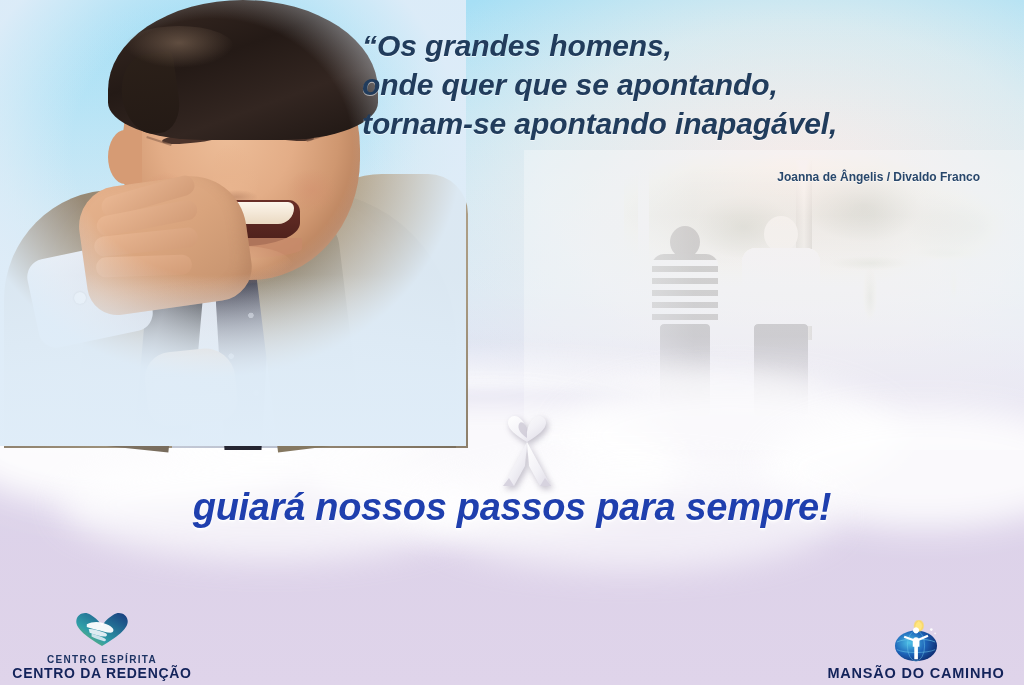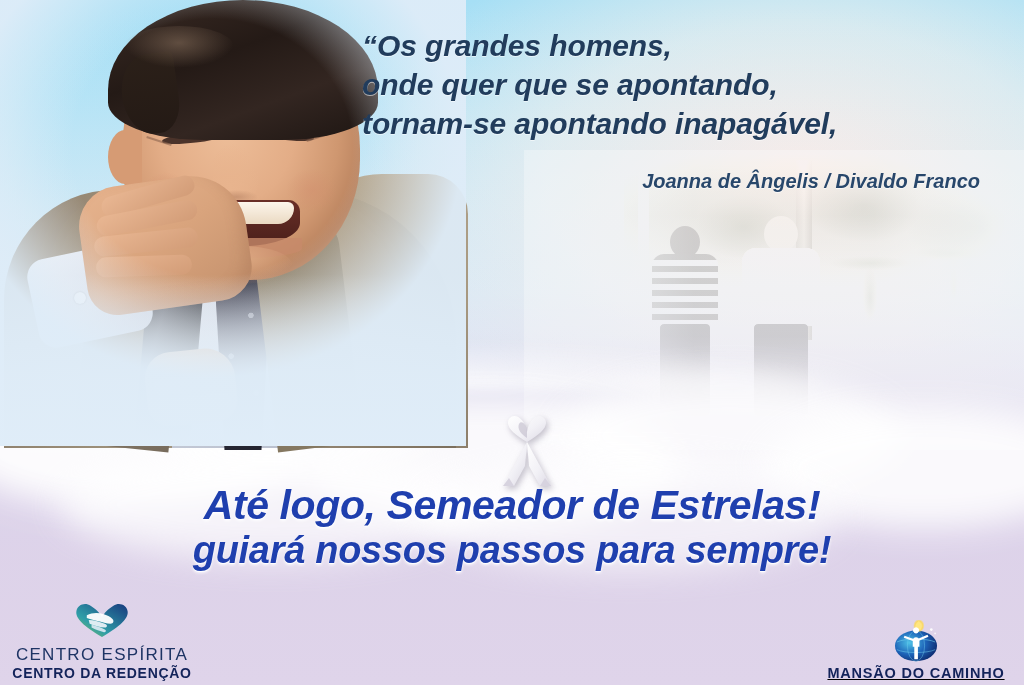--- a/index.html
+++ b/index.html
@@ -205,21 +205,21 @@
     color:#213c5c;
     font-style:italic; font-weight:bold;
     font-size:30px; line-height:1.30;
     letter-spacing:-0.1px;
     text-shadow:0 1px 0 rgba(255,255,255,.55);
   }
   .quote .ln{ display:block; white-space:nowrap;}
   .quote-author{
     position:absolute; right:44px; top:170px; width:620px;
     text-align:right; color:#28476b;
-    font-style:italic; font-weight:bold; font-size:20px;
+    font-weight:bold; font-size:12px;
     text-shadow:0 1px 0 rgba(255,255,255,.6);
   }
 
   
   .ribbon{ position:absolute; left:483px; top:412px; width:88px; height:78px;
     filter: drop-shadow(2px 3px 3px rgba(90,80,110,.35)); }
 
   
   .headline{
     position:absolute; left:0; right:0; top:484px;
@@ -228,23 +228,23 @@
     font-style:italic; font-weight:bold;
     line-height:1.06;
     text-shadow:0 2px 3px rgba(255,255,255,.85), 0 1px 0 rgba(255,255,255,.9);
   }
   .headline .h1{ display:block; font-size:41px; letter-spacing:-0.4px;}
   .headline .h2{ display:block; font-size:38px; letter-spacing:-0.3px; margin-top:3px;}
   .headline .h3{ display:block; font-size:38px; letter-spacing:-0.3px; margin-top:3px;}
 
   
   .logo-left{ position:absolute; left:2px; bottom:4px; width:200px; text-align:center;}
-  .logo-right{ position:absolute; right:8px; bottom:4px; width:200px; text-align:center;text-decoration:underline;}
+  .logo-right{ position:absolute; right:8px; bottom:4px; width:200px; text-align:center;}
   .logo-mark{ display:block; margin:0 auto;}
-  .logo-l1{ display:block; color:#1e3464; font-weight:normal; font-size:17px; letter-spacing:1.3px; margin-top:6px;}
+  .logo-l1{ display:block; color:#1e3464; font-weight:bold; font-size:10px; letter-spacing:1.3px; margin-top:6px;}
   .logo-l2{ display:block; color:#13235a; font-weight:bold; font-size:14px; letter-spacing:0.7px; margin-top:0px;}
   .logo-r1{ display:block; color:#13235a; font-weight:bold; font-size:14.5px; letter-spacing:0.8px; margin-top:1px;}
 </style>
 </head>
 <body>
 
 <div id="poster">
 
   <div class="bgphoto">
     <div class="bg-sky"></div>
@@ -343,21 +343,20 @@
       <path d="M44 30 L68 74 L57 74 L46 54 L44 30 Z" fill="url(#rg)"></path>
       <path d="M44 30 L20 74 L31 74 L42 54 L44 30 Z" fill="url(#rg)"></path>
       <path d="M44 30 C30 22 22 14 26 7 C31 0 42 6 44 20 C46 6 57 0 62 7 C66 14 58 22 44 30 Z" fill="url(#rg)"></path>
       <path d="M44 26 C38 22 34 17 36 12 C38 8 43 11 44 19 Z" fill="#b9b4c4" opacity=".55"></path>
       <path d="M68 74 L57 74 L62 66 Z" fill="#d7d3df"></path>
       <path d="M20 74 L31 74 L26 66 Z" fill="#d7d3df"></path>
     </svg>
   </div>
 
   <div class="headline">
-    <span class="h1">Até logo, Semeador de Estrelas!</span>
     <span class="h3">guiará nossos passos para sempre!</span>
   </div>
 
   <div class="logo-left">
     <svg class="logo-mark" viewBox="0 0 64 40" width="62" height="38" xmlns="http://www.w3.org/2000/svg">
       <defs>
         <linearGradient id="hg" x1="0" y1="1" x2="1" y2="0">
           <stop offset="0%" stop-color="#8fbf52"></stop>
           <stop offset="35%" stop-color="#2f9ea8"></stop>
           <stop offset="100%" stop-color="#173a7e"></stop>

